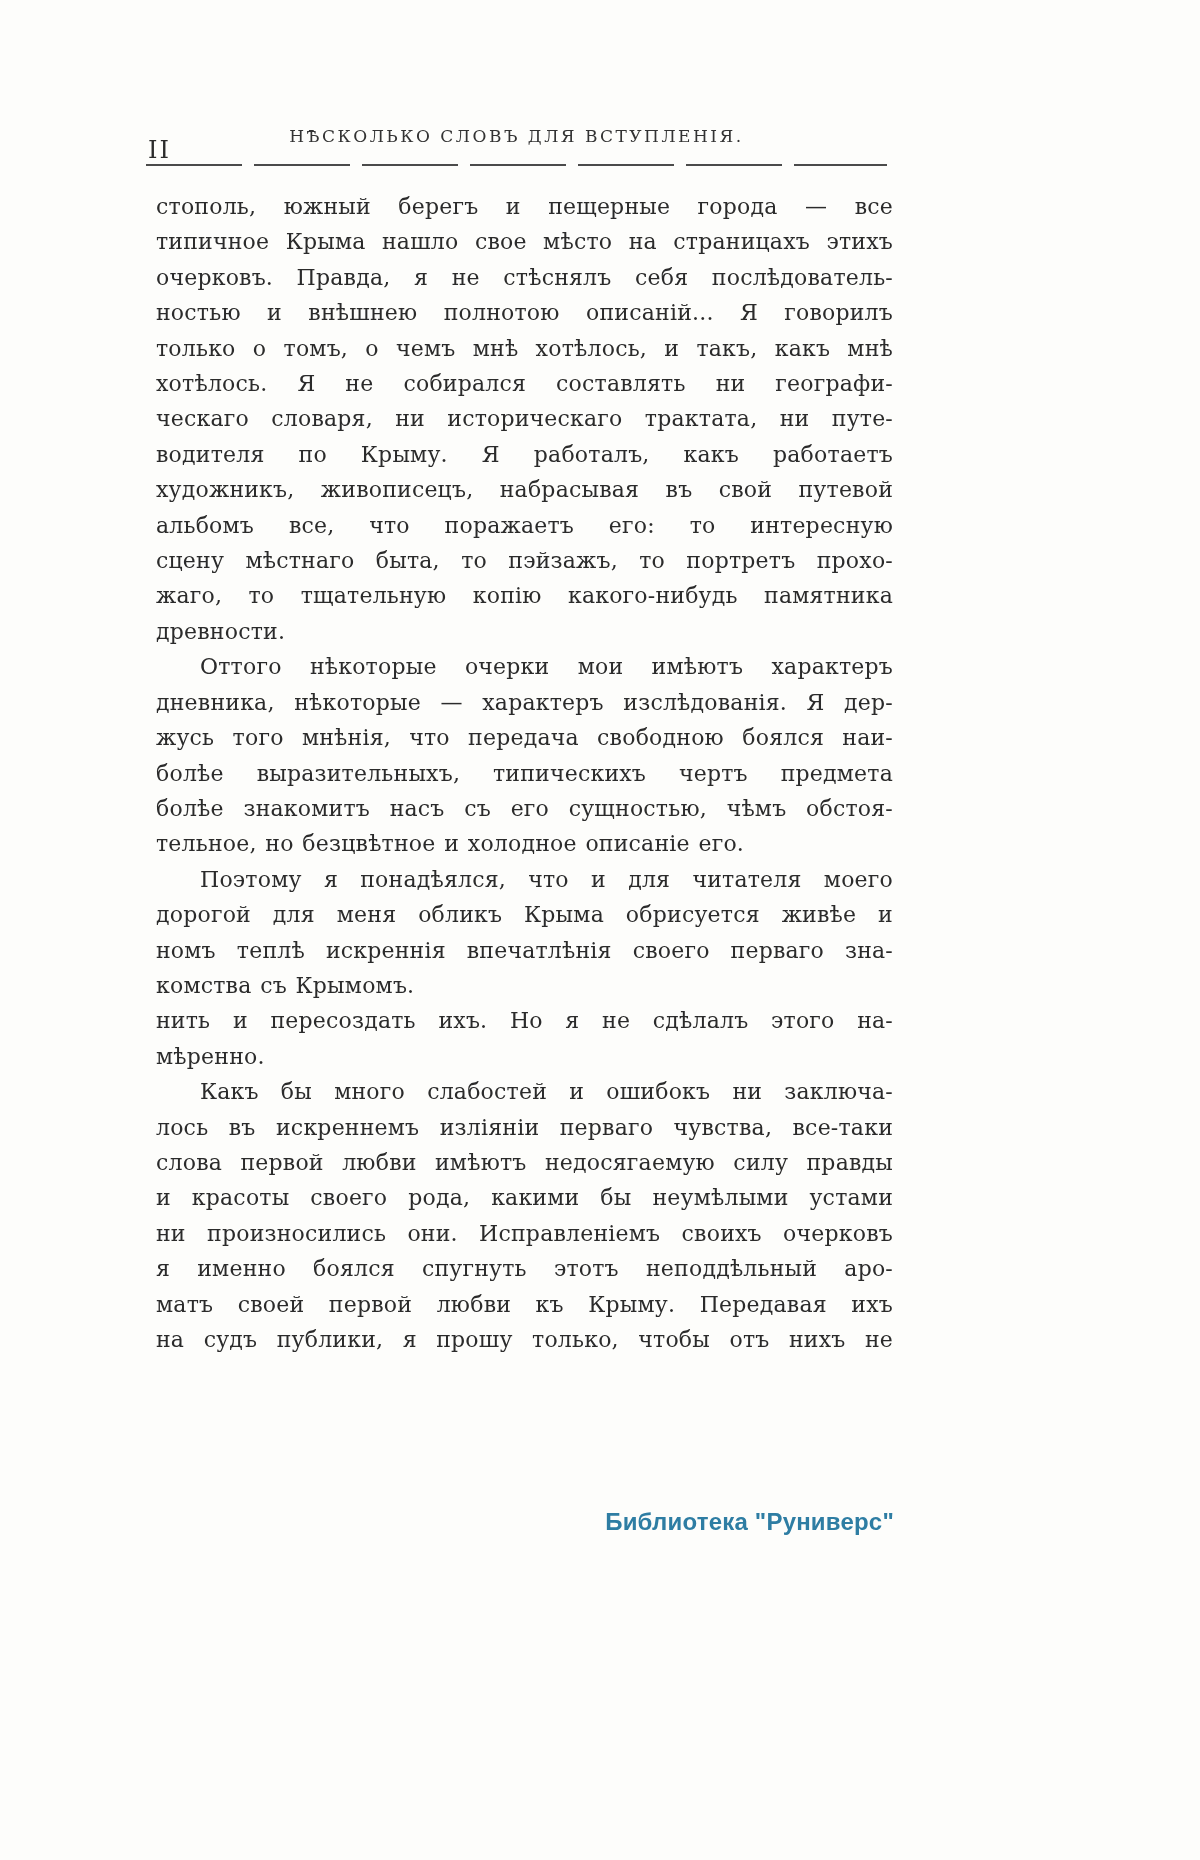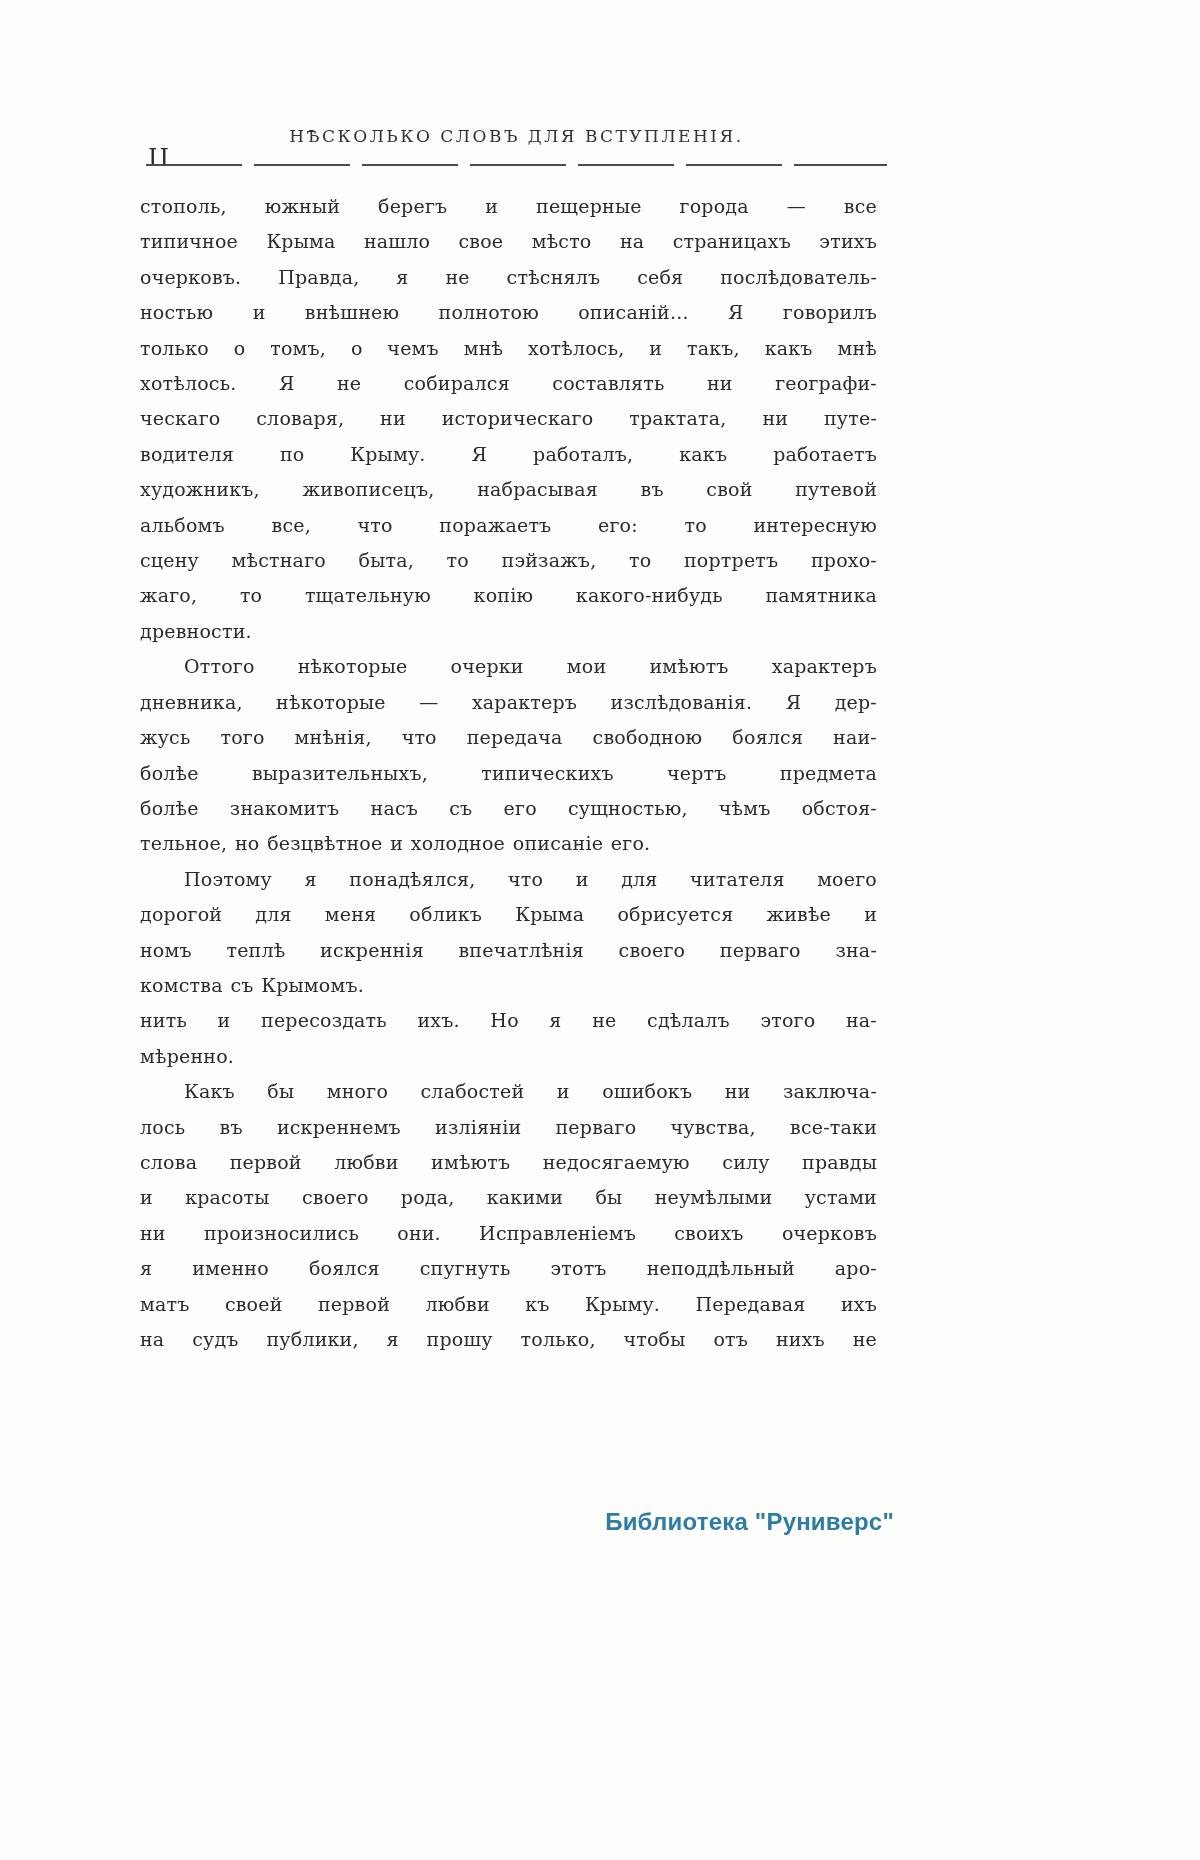--- a/index.html
+++ b/index.html
@@ -19,21 +19,21 @@
   .running-header {
     position: absolute;
     top: 126px;
     left: 148px;
     width: 737px;
     height: 32px;
   }
   .page-num {
     position: absolute;
     left: 0;
-    top: 18px;
+    top: 10px;
     font-size: 24px;
     letter-spacing: 2px;
   }
   .header-title {
     display: block;
     text-align: center;
     font-size: 17px;
     letter-spacing: 2.5px;
     color: #333;
   }
@@ -45,23 +45,23 @@
     height: 2px;
     background: repeating-linear-gradient(
       90deg,
       #4b4b4b 0 96px,
       rgba(0,0,0,0) 96px 108px
     );
   }
   .body-text {
     position: absolute;
     top: 189px;
-    left: 140px;
+    left: 156px;
     width: 737px;
-    font-size: 19px;
+    font-size: 22px;
     line-height: 35.4px;
   }
   .line {
     text-align: justify;
     text-align-last: justify;
     letter-spacing: 0.2px;
     word-spacing: 1.5px;
   }
   .line.end {
     text-align-last: left;

